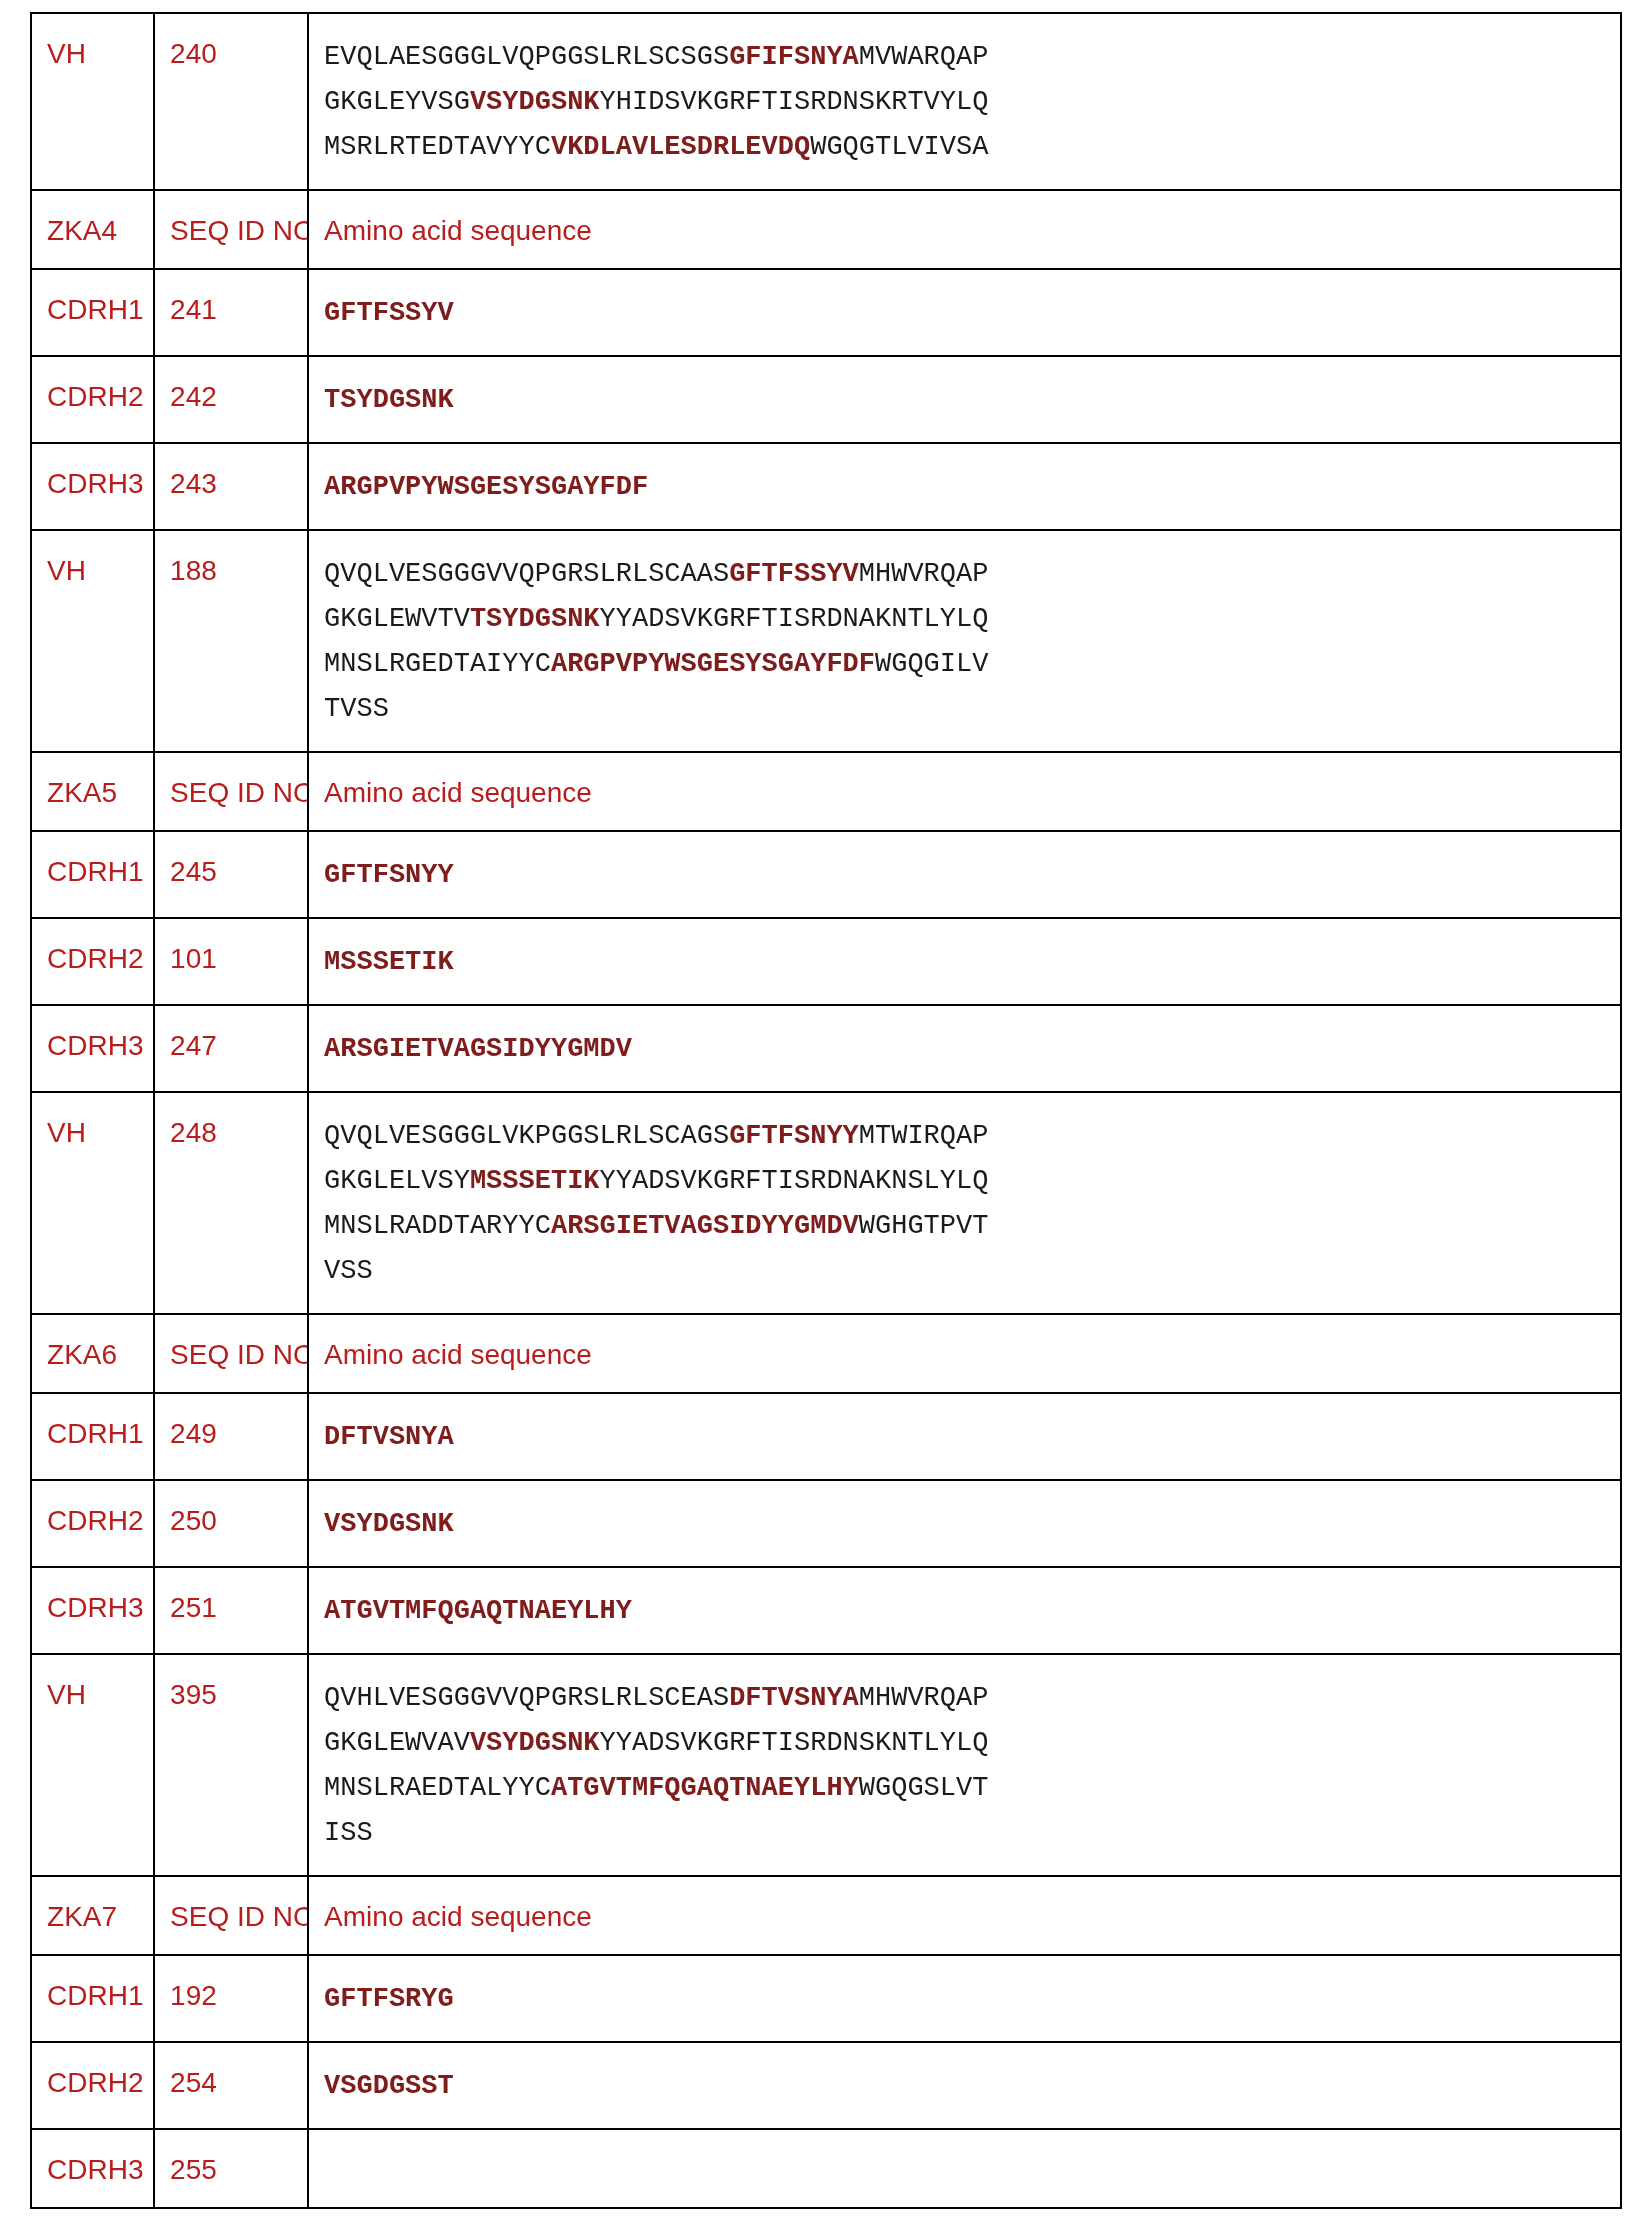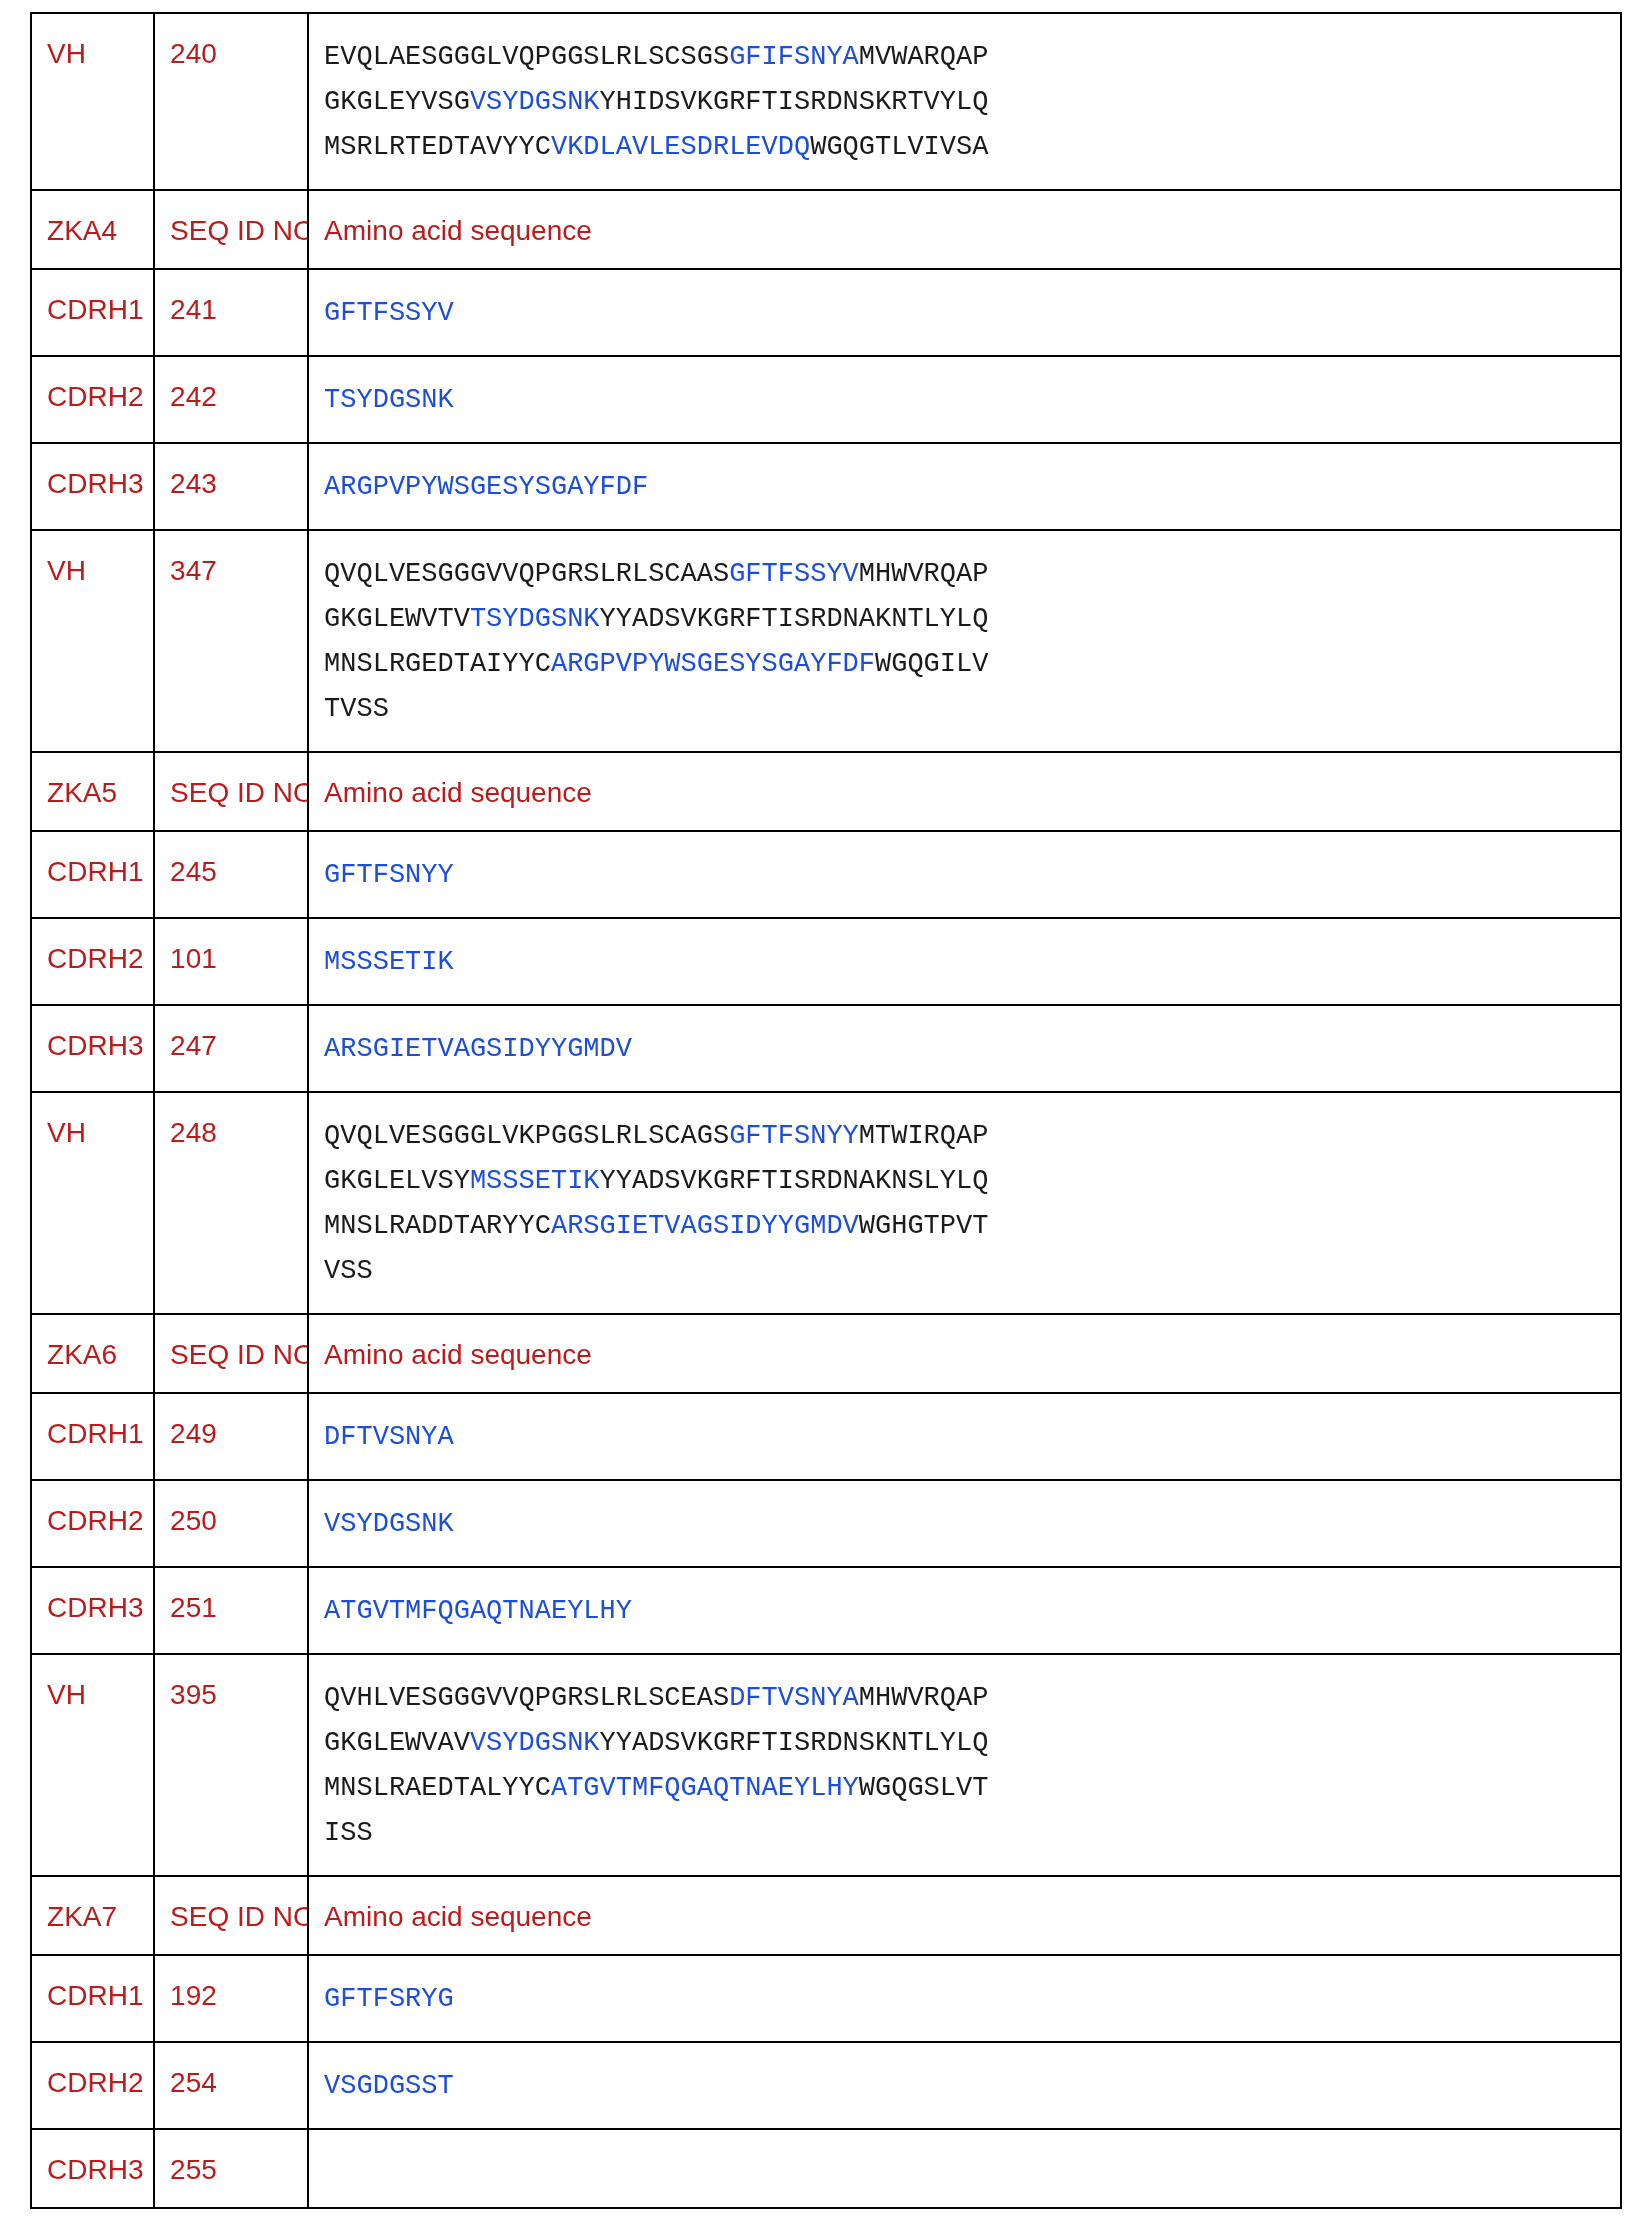--- a/index.html
+++ b/index.html
@@ -40,22 +40,22 @@
   td.seq-cell {
     font-family: "Liberation Mono", "DejaVu Sans Mono", monospace;
     font-size: 27px;
     line-height: 45px;
     white-space: pre-wrap;
     word-break: break-all;
     color: #1a1a1a;
     padding-top: 17.4px;
   }
   td.seq-cell .seg.bold {
-    font-weight: 400;
-    color: #1d4ed8;
+    font-weight: 700;
+    color: #7f1d1d;
     text-align: center;
   }
   col.c1 { width: 123px; }
   col.c2 { width: 154px; }
   col.c3 { width: 1313px; }
 </style>
 </head>
 <body>
 
 <div class="page">
@@ -88,21 +88,21 @@
           <td class="label-cell">242</td>
           <td class="seq-cell"><span class="seg bold">TSYDGSNK</span></td>
         </tr>
         <tr>
           <td class="label-cell">CDRH3</td>
           <td class="label-cell">243</td>
           <td class="seq-cell"><span class="seg bold">ARGPVPYWSGESYSGAYFDF</span></td>
         </tr>
         <tr>
           <td class="label-cell">VH</td>
-          <td class="label-cell">347</td>
+          <td class="label-cell">188</td>
           <td class="seq-cell"><span class="seg">QVQLVESGGGVVQPGRSLRLSCAAS</span><span class="seg bold">GFTFSSYV</span><span class="seg">MHWVRQAP
 GKGLEWVTV</span><span class="seg bold">TSYDGSNK</span><span class="seg">YYADSVKGRFTISRDNAKNTLYLQ
 MNSLRGEDTAIYYC</span><span class="seg bold">ARGPVPYWSGESYSGAYFDF</span><span class="seg">WGQGILV
 TVSS</span></td>
         </tr>
         <tr>
           <td class="label-cell">ZKA5</td>
           <td class="label-cell">SEQ ID NO.</td>
           <td class="label-cell">Amino acid sequence</td>
         </tr>

